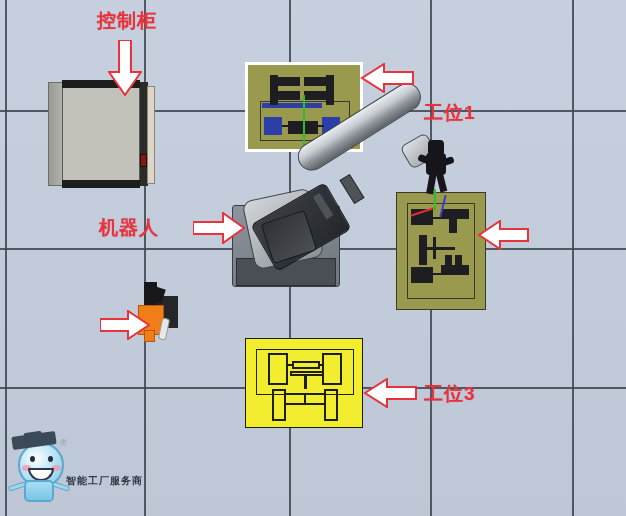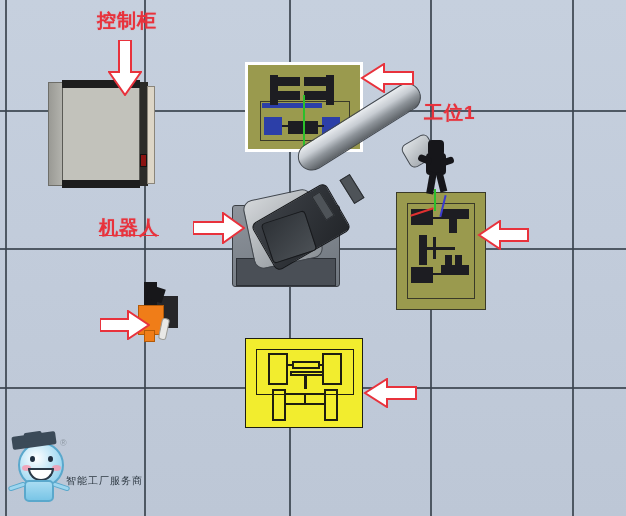--- a/index.html
+++ b/index.html
@@ -351,21 +351,21 @@
     font-size: 23px;
     font-weight: 700;
     color: #2d3842;
     letter-spacing: 5px;
     font-family: "DejaVu Sans", "Liberation Sans", sans-serif;
   }
   .logo-sub {
     position: absolute;
     left: 58px; top: 42px;
     font-size: 10px;
-    font-weight: 400;
+    font-weight: 700;
     color: #2d3842;
     letter-spacing: 1px;
   }
   .logo-url {
     position: absolute;
     left: 4px; top: 56px;
     font-size: 15px;
     color: #2a3540;
     letter-spacing: 0px;
     font-family: "Liberation Sans", sans-serif;
@@ -477,26 +477,27 @@
     <div class="cleaner-dark"></div>
     <div class="cleaner-post"></div>
     <div class="cleaner-post2"></div>
     <div class="cleaner-orange"></div>
     <div class="cleaner-orange2"></div>
     <div class="cleaner-tube"></div>
   </div>
 
   <div class="callout-label" style="left:97px; top:8px;">控制柜</div>
 
-  <div class="callout-label" style="left:99px; top:215px;text-decoration:underline;">机器人</div>
+  <div class="callout-label" style="left:99px; top:215px;">机器人</div>
 
 
   <div class="callout-label" style="left:424px; top:63px;margin-top:37px;">工位1</div>
 
 
+  <div class="callout-label" style="left:424px; top:381px;">工位3</div>
 
   <div class="arrow" style="left:108px; top:40px;">
     <svg width="34" height="56" viewBox="0 0 34 56">
       <polygon points="11,0 23,0 23,32 33,32 17,55 1,32 11,32" fill="#ffffff" stroke="#e8323c" stroke-width="2"></polygon>
     </svg>
   </div>
 
   <div class="arrow" style="left:193px; top:212px;">
     <svg width="52" height="32" viewBox="0 0 52 32">
       <polygon points="0,10 30,10 30,1 51,16 30,31 30,22 0,22" fill="#ffffff" stroke="#e8323c" stroke-width="2"></polygon>

